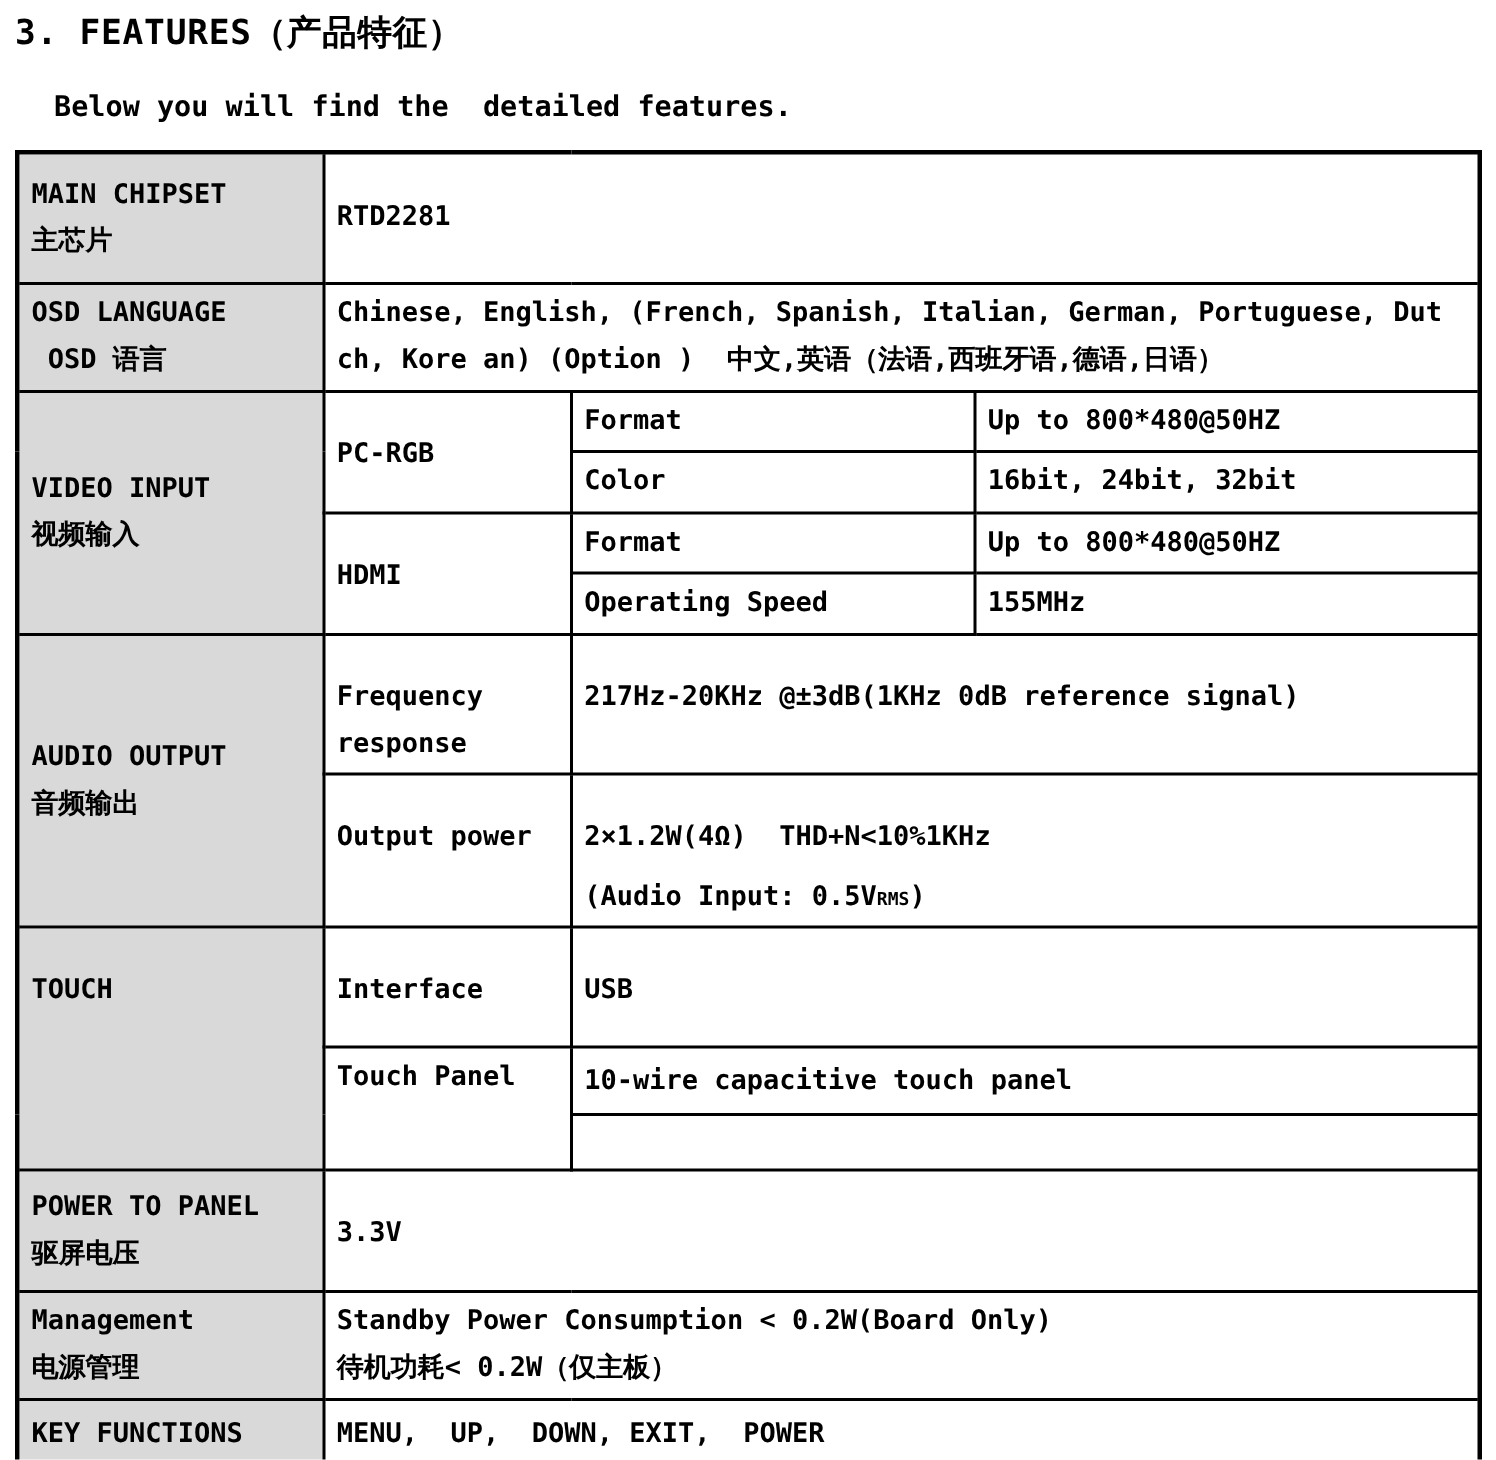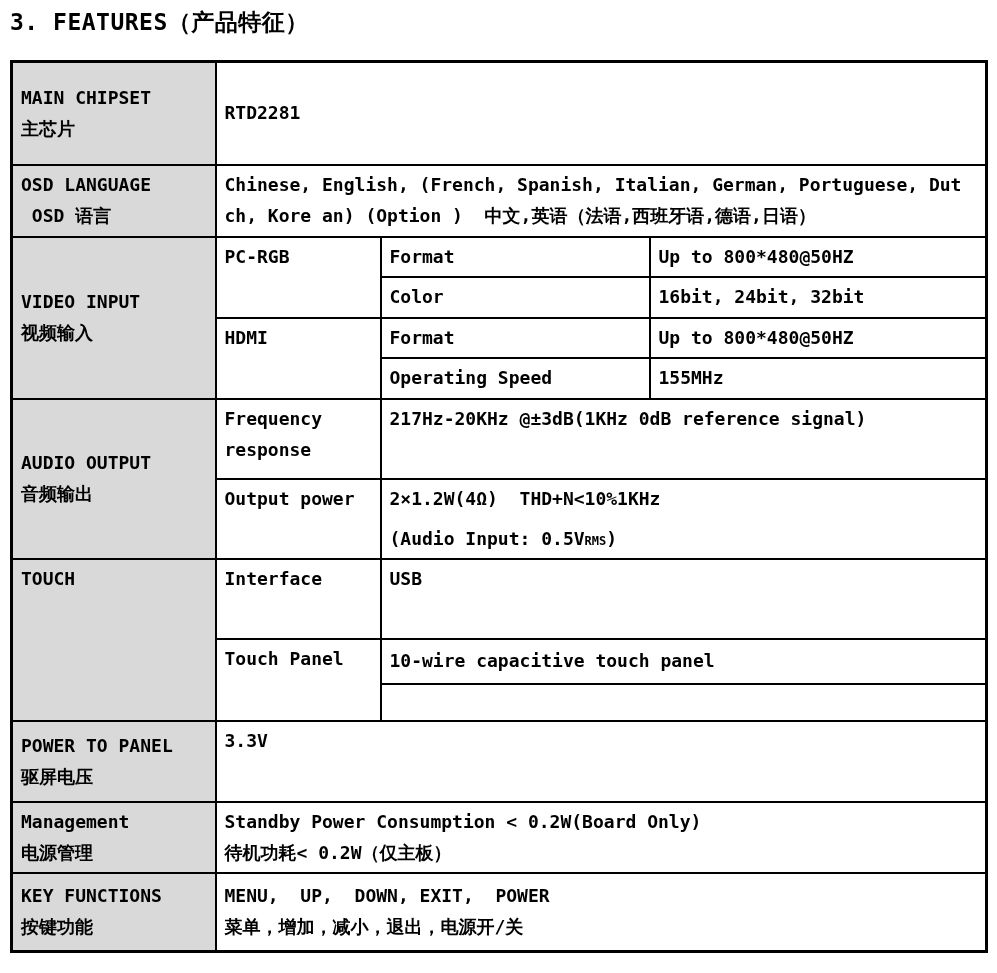--- a/index.html
+++ b/index.html
@@ -26,42 +26,43 @@
   }
   td {
     border: 2px solid var(--line);
     font-size: 18px; line-height: 1.7;
     padding: 4px 8px;
     vertical-align: middle;
     overflow: hidden;
   }
   td.hdr { background: var(--label-bg); }
   td .ln { display: block; white-space: pre-wrap; }
-  td.vtop { vertical-align: top; padding-top: 4px; }
+  td.vtop { vertical-align: top; padding-top: 26px; }
   td.vtop2 { vertical-align: top; padding-top: 4px; }
   .gap-top { margin-top: 9px; }
   sub.rms { font-size: 12px; vertical-align: baseline; line-height: 1; }
 </style>
 </head>
 <body>
 
 <div class="page">
 
   <div class="title">3. FEATURES（产品特征）</div>
+  <div class="subtitle">Below you will find the  detailed features.</div>
 
   <table class="features">
     <colgroup>
       <col style="width:204px">
       <col style="width:165px">
       <col style="width:269px">
       <col style="width:337px">
     </colgroup>
     <tbody>
 
-      <tr style="height:104px">
+      <tr style="height:88px">
         <td class="hdr">
           <span class="ln">MAIN CHIPSET</span>
           <span class="ln">主芯片</span>
         </td>
         <td colspan="3">
           <span class="ln">RTD2281</span>
         </td>
       </tr>
 
       <tr style="height:59px">

